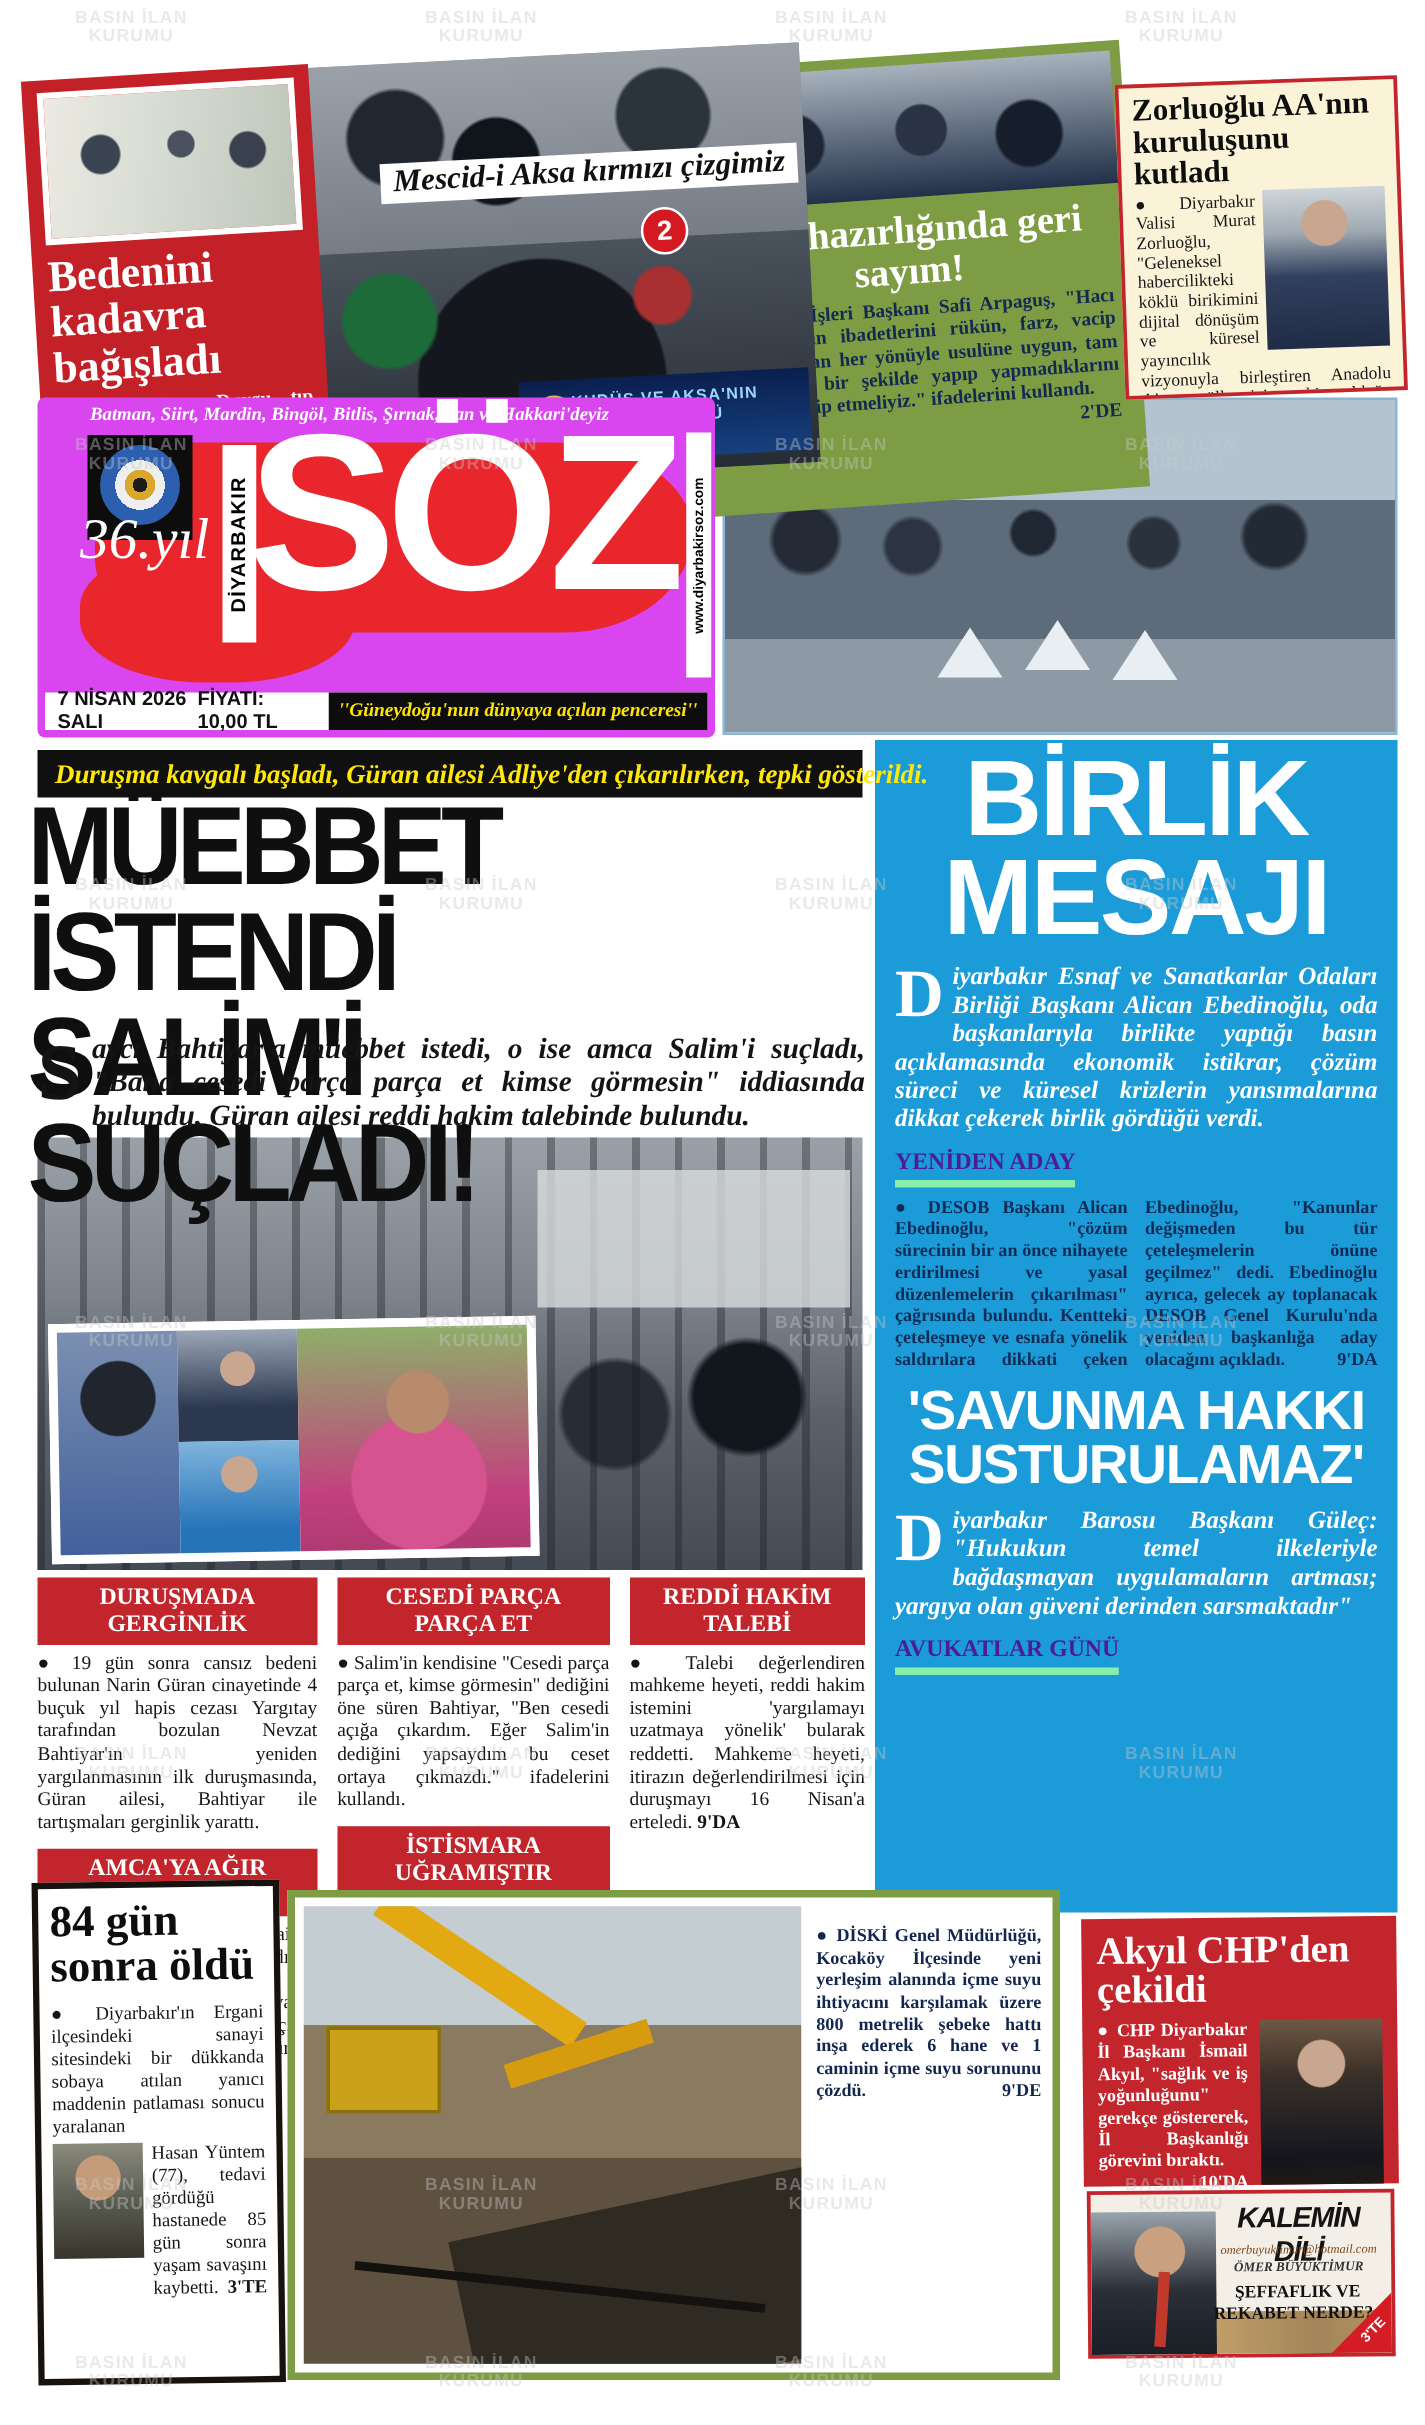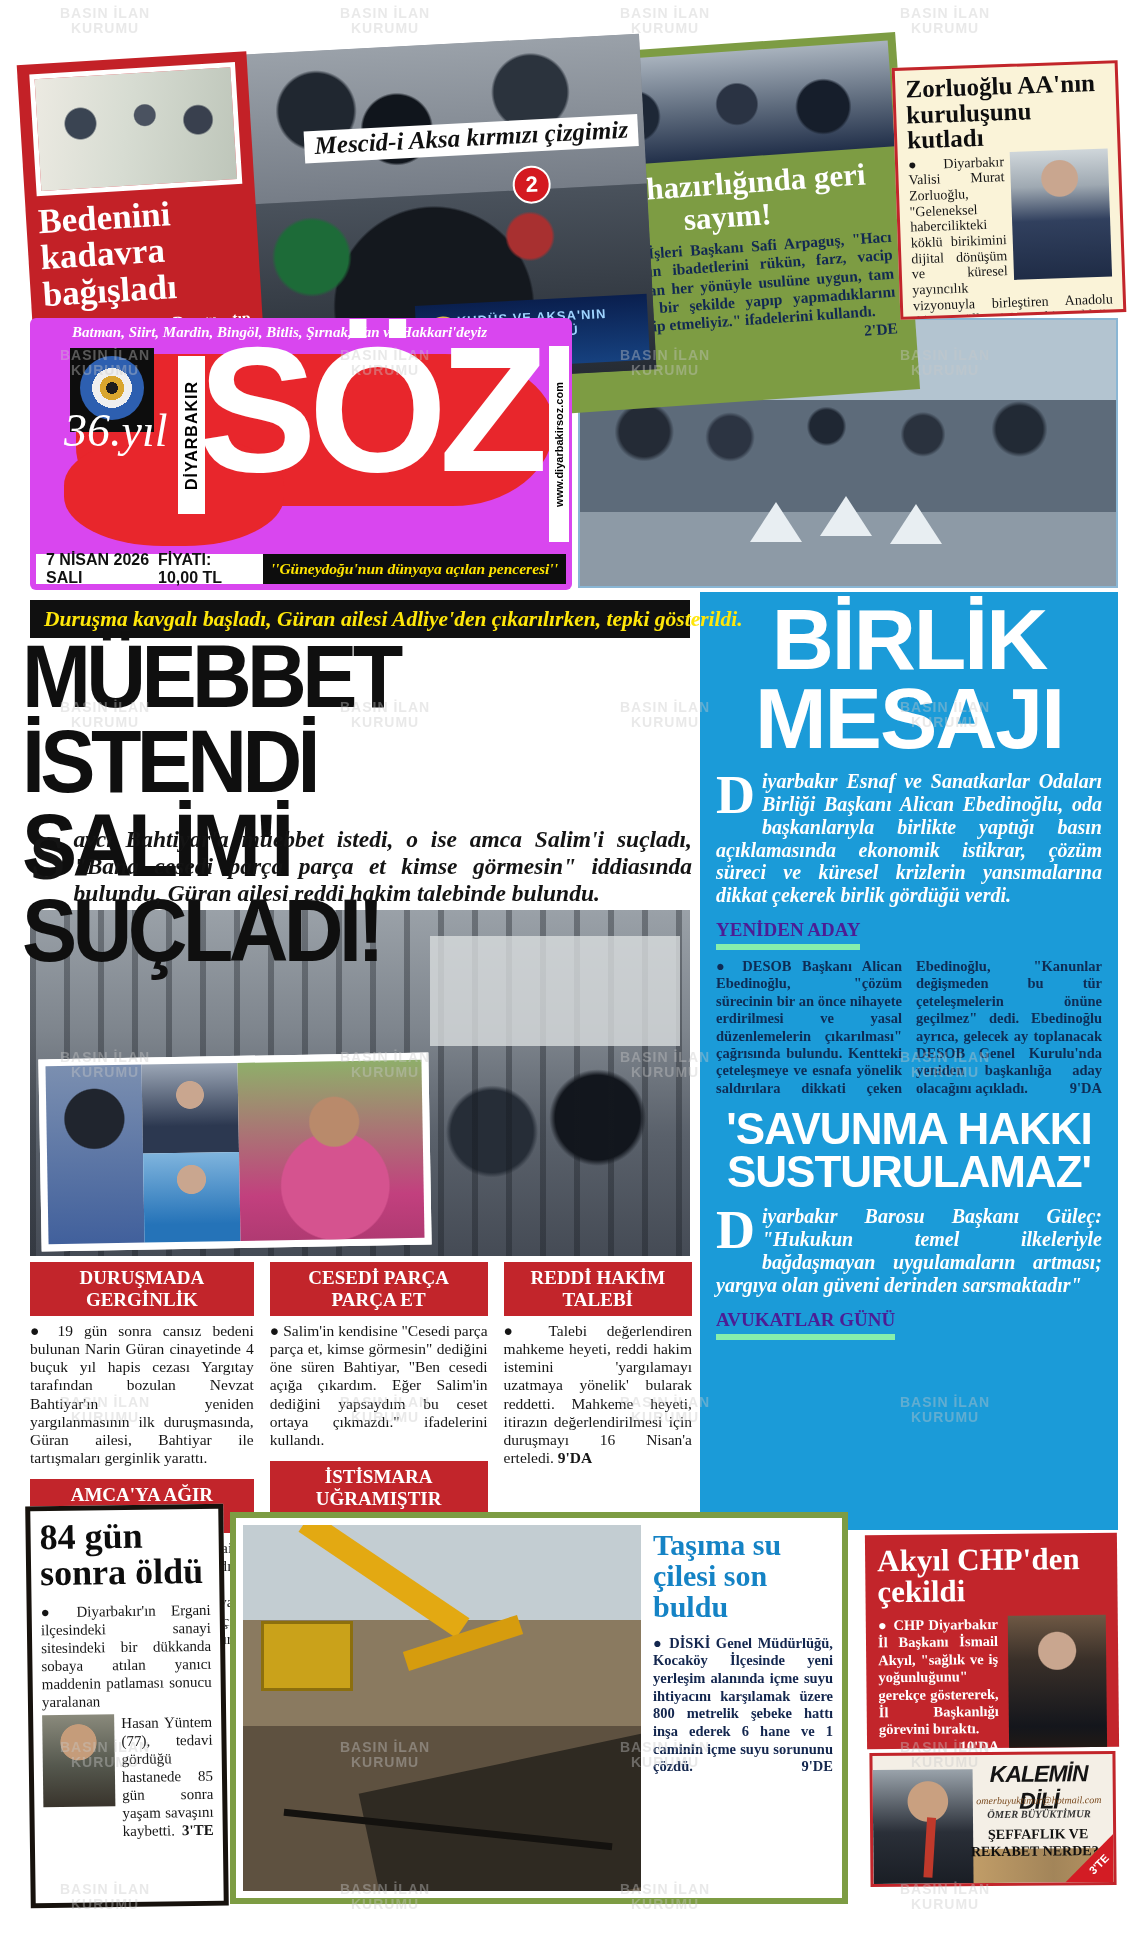--- a/index.html
+++ b/index.html
@@ -393,21 +393,20 @@
 
   <div class="abs boxTasima">
     <div class="ts-photo">
       <div class="ts-arm"></div>
       <div class="ts-arm2"></div>
       <div class="ts-cab"></div>
       <div class="ts-trench"></div>
       <div class="ts-pipe"></div>
     </div>
     <div class="ts-col">
-      <div class="ts-h">Taşıma su çilesi son buldu</div>
       <div class="ts-body">
         <span>● DİSKİ Genel Müdürlüğü, Kocaköy İlçesinde yeni yerleşim alanında içme suyu ihtiyacını karşılamak üzere 800 metrelik şebeke hattı inşa ederek 6 hane ve 1 caminin içme suyu sorununu çözdü.</span>
         <span class="pageref">9'DE</span>
       </div>
     </div>
   </div>
 
   <div class="abs boxAkyil">
     <div class="ak-h">Akyıl CHP'den çekildi</div>
     <div class="ak-row">

